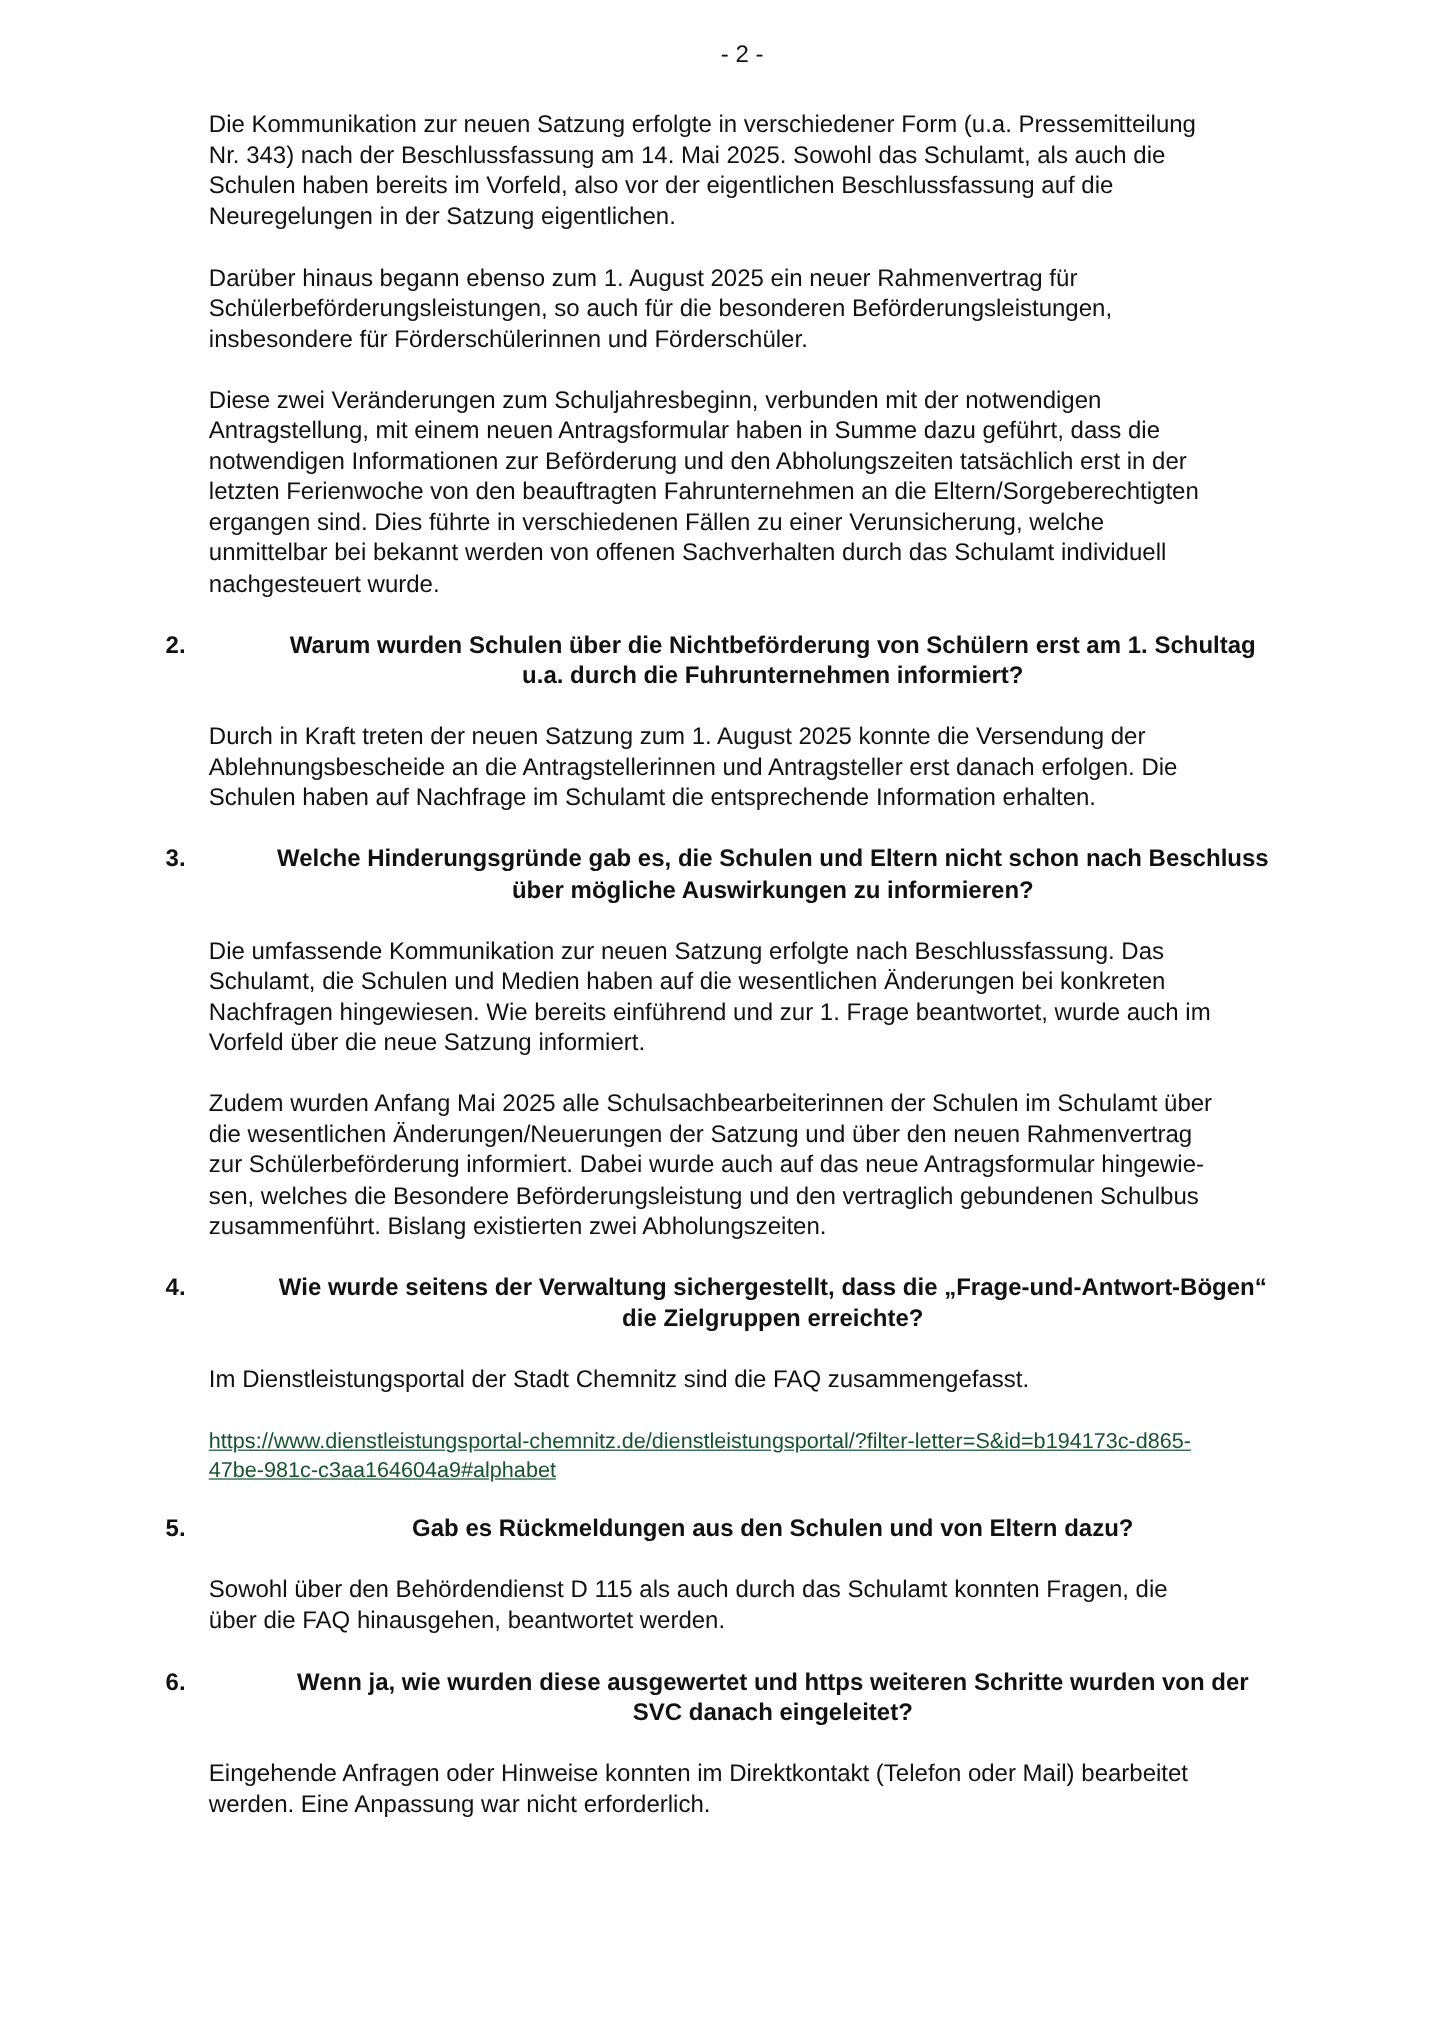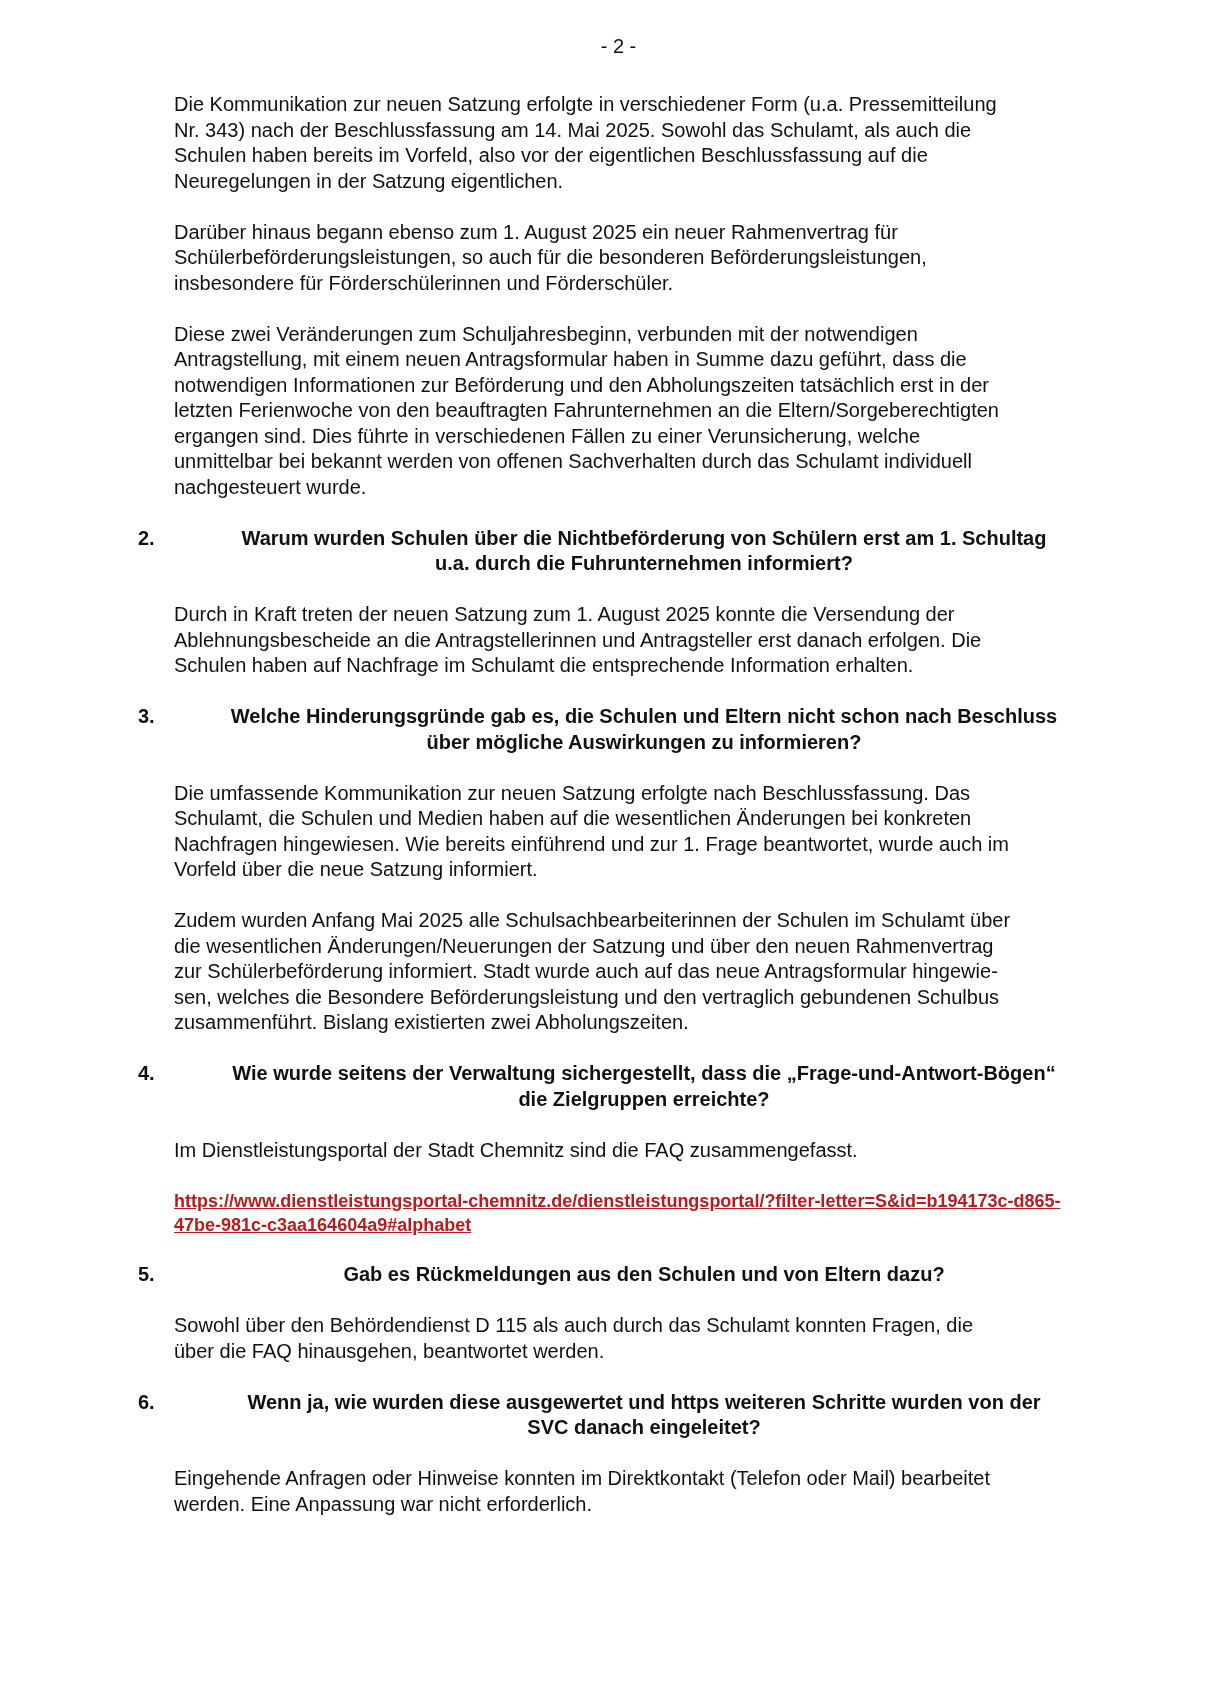--- a/index.html
+++ b/index.html
@@ -107,35 +107,35 @@
   </div>
   <div class="para">
     <span class="line">Die umfassende Kommunikation zur neuen Satzung erfolgte nach Beschlussfassung. Das</span>
     <span class="line">Schulamt, die Schulen und Medien haben auf die wesentlichen Änderungen bei konkreten</span>
     <span class="line">Nachfragen hingewiesen. Wie bereits einführend und zur 1. Frage beantwortet, wurde auch im</span>
     <span class="line">Vorfeld über die neue Satzung informiert.</span>
   </div>
   <div class="para">
     <span class="line">Zudem wurden Anfang Mai 2025 alle Schulsachbearbeiterinnen der Schulen im Schulamt über</span>
     <span class="line">die wesentlichen Änderungen/Neuerungen der Satzung und über den neuen Rahmenvertrag</span>
-    <span class="line">zur Schülerbeförderung informiert. Stadt wurde auch auf das neue Antragsformular hingewie-</span>
+    <span class="line">zur Schülerbeförderung informiert. Dabei wurde auch auf das neue Antragsformular hingewie-</span>
     <span class="line">sen, welches die Besondere Beförderungsleistung und den vertraglich gebundenen Schulbus</span>
     <span class="line">zusammenführt. Bislang existierten zwei Abholungszeiten.</span>
   </div>
 
   <div class="question">
     <span class="num">4.</span>
     <span class="line">Wie wurde seitens der Verwaltung sichergestellt, dass die „Frage-und-Antwort-Bögen“</span>
     <span class="line">die Zielgruppen erreichte?</span>
   </div>
   <div class="para">
     <span class="line">Im Dienstleistungsportal der Stadt Chemnitz sind die FAQ zusammengefasst.</span>
   </div>
   <div class="para" style="font-size:18px; line-height:24px;">
-    <a class="link" style="color: #b91c1c; font-weight: bold;">
+    <a class="link" style="color: #14532d;">
       <span class="line">https://www.dienstleistungsportal-chemnitz.de/dienstleistungsportal/?filter-letter=S&amp;id=b194173c-d865-</span>
       <span class="line">47be-981c-c3aa164604a9#alphabet</span>
     </a>
   </div>
 
   <div class="question">
     <span class="num">5.</span>
     <span class="line">Gab es Rückmeldungen aus den Schulen und von Eltern dazu?</span>
   </div>
   <div class="para">

